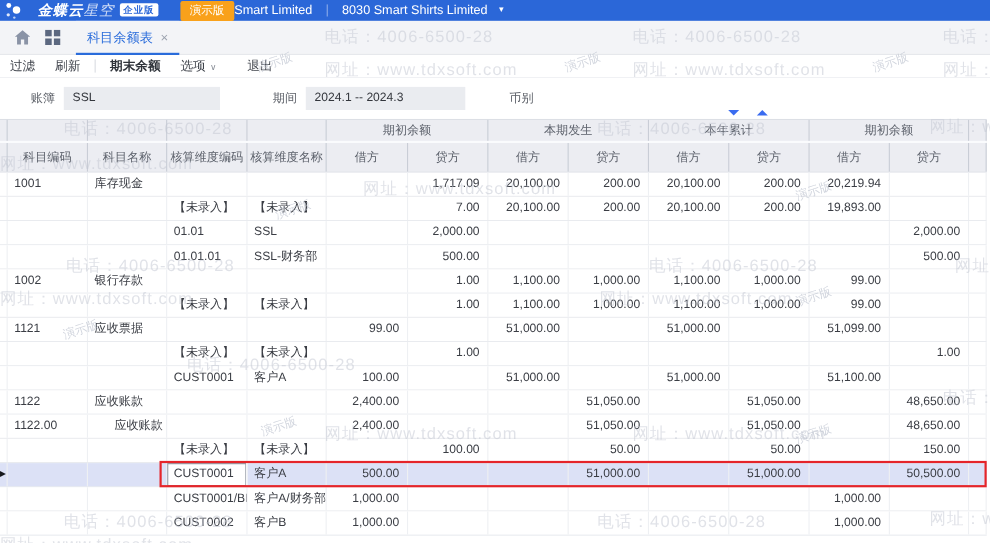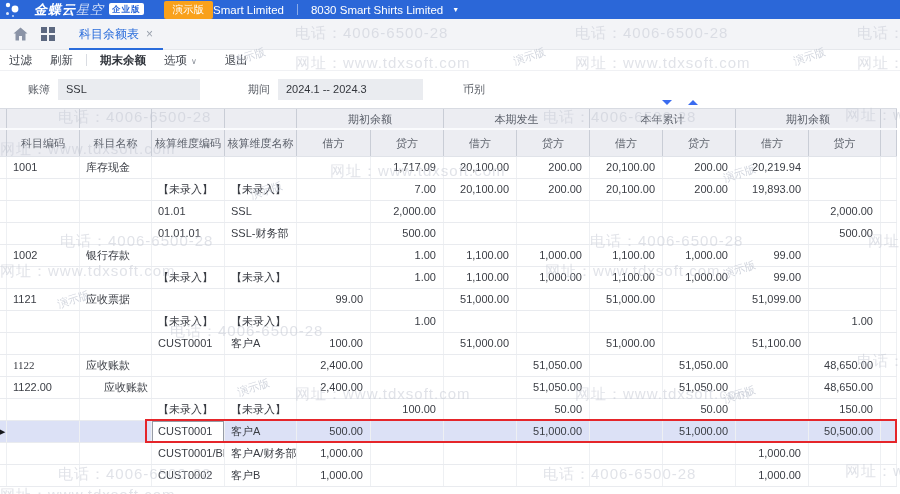--- a/index.html
+++ b/index.html
@@ -321,21 +321,21 @@
         <div class="tcell tr" style="width: 73px;">51,000.00</div>
         <div class="tcell tr" style="width: 73px;"></div>
         <div class="tcell tr" style="width: 73px;">51,000.00</div>
         <div class="tcell tr" style="width: 73px;"></div>
         <div class="tcell tr" style="width: 73px;">51,100.00</div>
         <div class="tcell tr" style="width: 72px;"></div>
         <div class="tcell " style="width: 16px;"></div>
       </div>
       <div class="trow">
         <div class="tcell ind" style="width: 7px;"></div>
-        <div class="tcell tl" style="width: 73px; font-family: Liberation Serif, serif;">1122</div>
+        <div class="tcell tl" style="width: 73px;">1122</div>
         <div class="tcell tl" style="width: 72px;">应收账款</div>
         <div class="tcell tl" style="width: 73px;"></div>
         <div class="tcell tl" style="width: 72px;"></div>
         <div class="tcell tr" style="width: 74px;">2,400.00</div>
         <div class="tcell tr" style="width: 73px;"></div>
         <div class="tcell tr" style="width: 73px;"></div>
         <div class="tcell tr" style="width: 73px;">51,050.00</div>
         <div class="tcell tr" style="width: 73px;"></div>
         <div class="tcell tr" style="width: 73px;">51,050.00</div>
         <div class="tcell tr" style="width: 73px;"></div>

